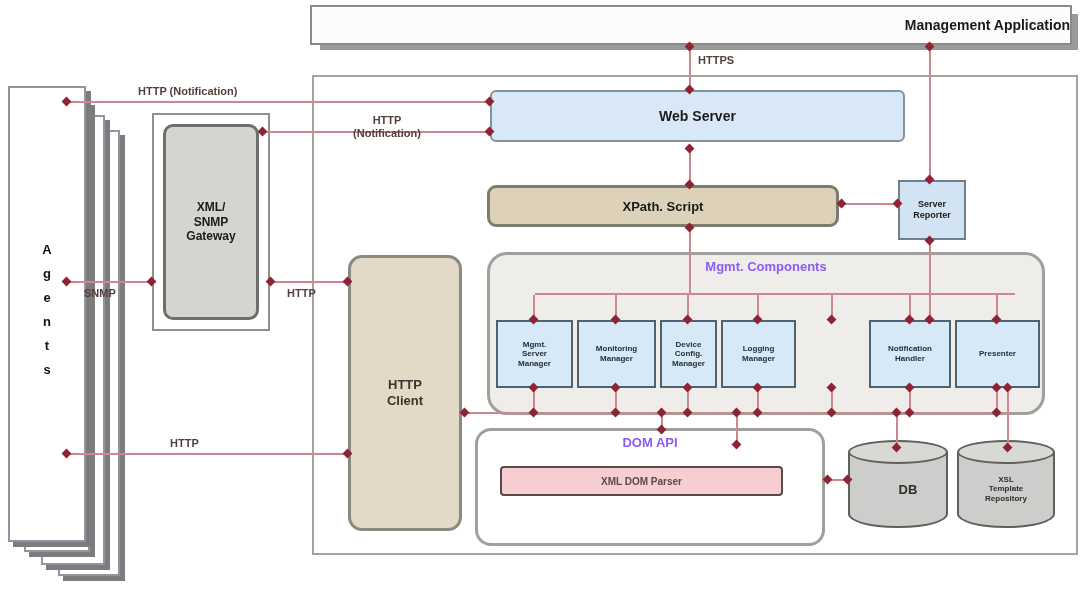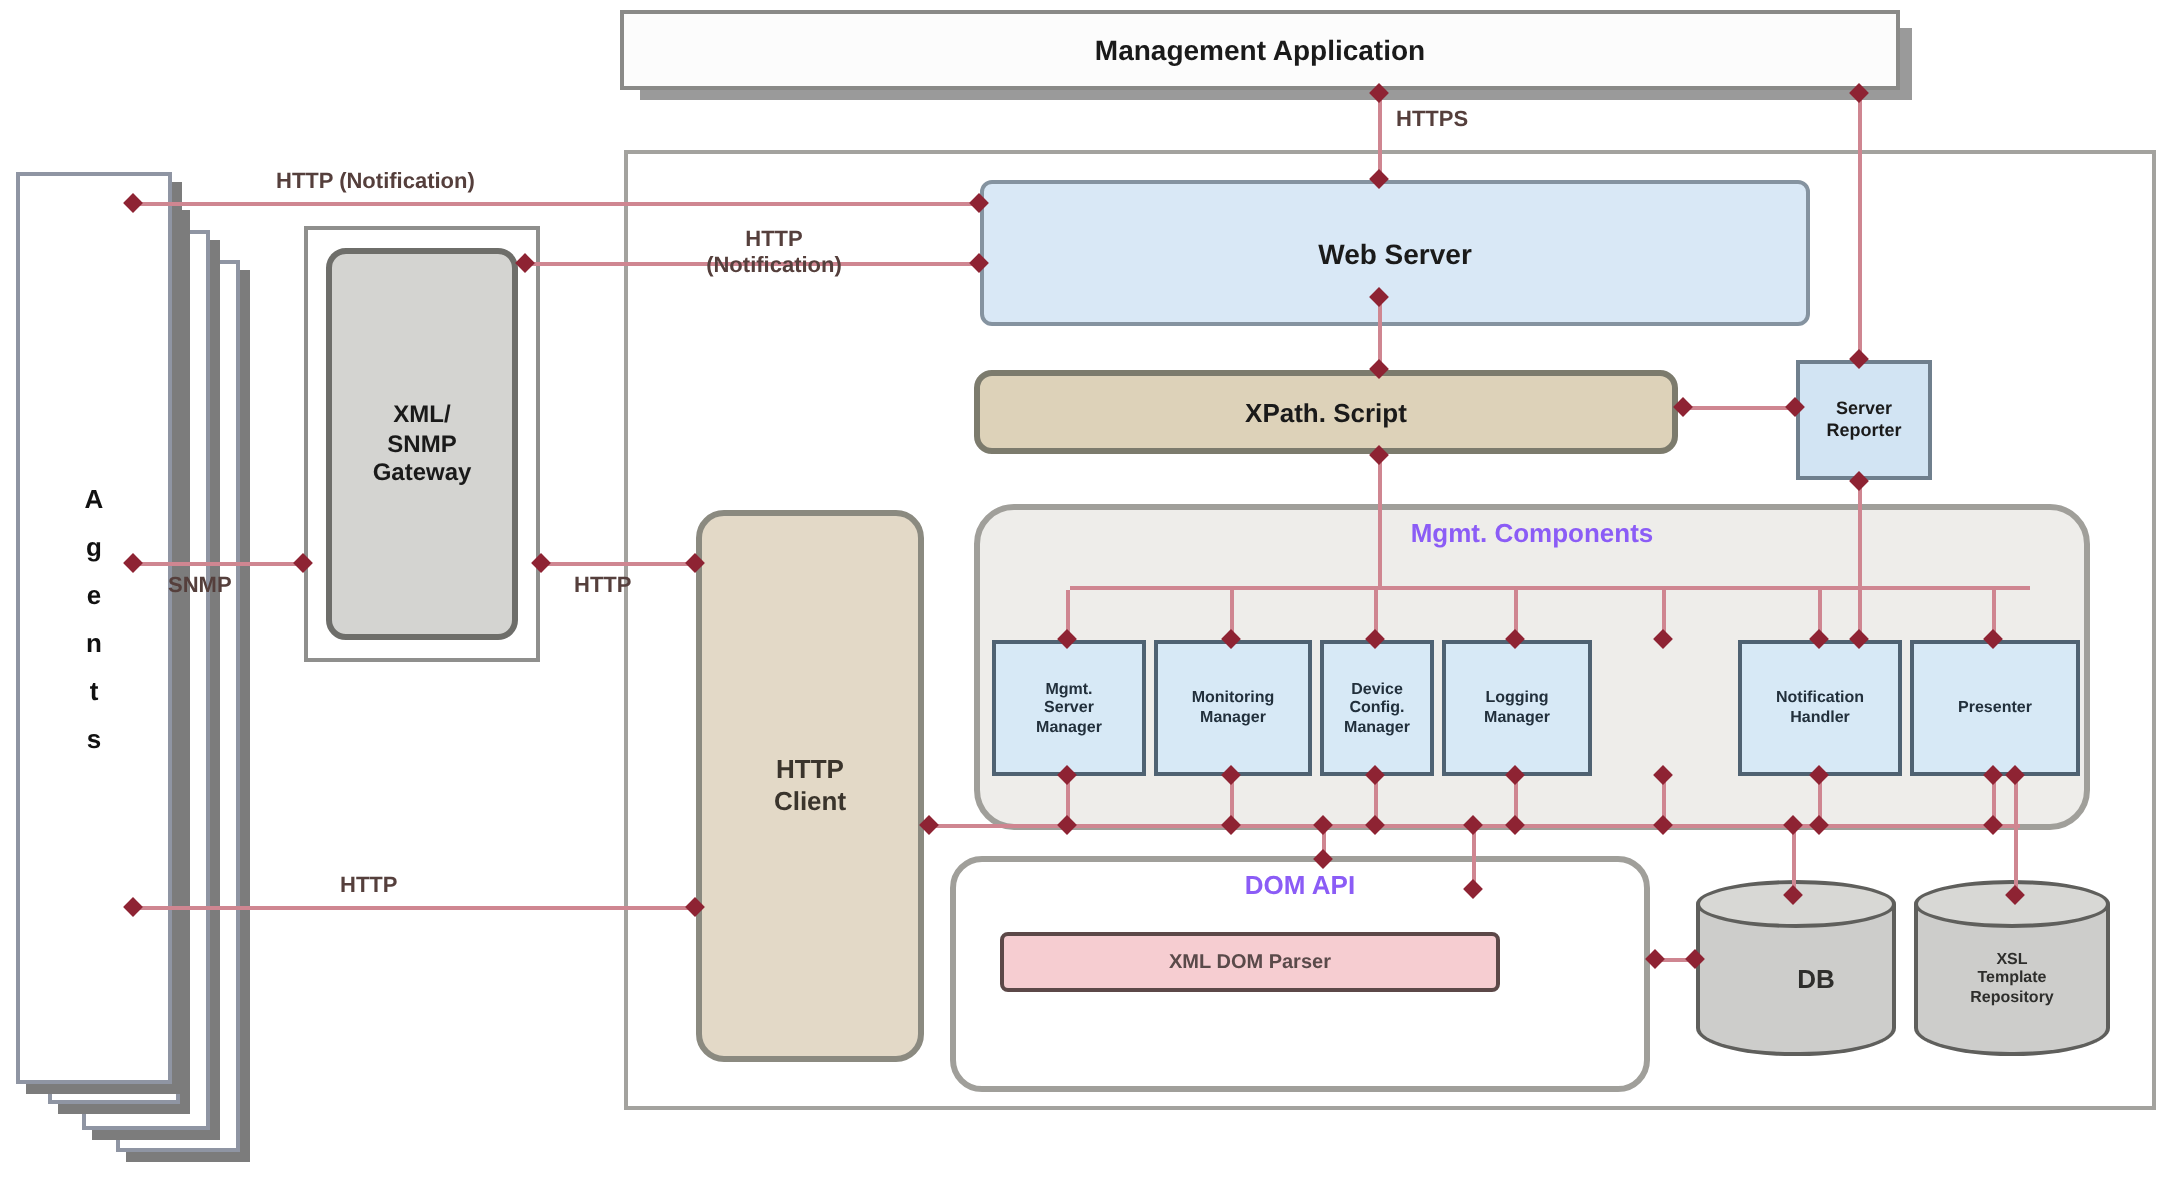--- a/index.html
+++ b/index.html
@@ -55,39 +55,39 @@
   
   .alabel{position:absolute;font-weight:bold;font-size:11px;color:#553f3c;text-align:center;}
 </style>
 </head>
 <body>
 
 <div class="canvas">
 
   <div class="abs manager-box" style="left:312px;top:75px;width:766px;height:480px;"></div>
 
-  <div class="abs ctr mgmt-app" style="left:310px;top:5px;width:640px;height:40px;">
+  <div class="abs ctr mgmt-app" style="left:310px;top:5px;width:762px;height:40px;justify-content:flex-end;">
     <span>Management Application</span>
   </div>
 
   <div class="abs agent-page" style="left:58px;top:130px;width:62px;height:446px;"></div>
   <div class="abs agent-page" style="left:41px;top:115px;width:64px;height:450px;"></div>
   <div class="abs agent-page" style="left:24px;top:100px;width:66px;height:452px;"></div>
   <div class="abs ctr agent-page" style="left:8px;top:86px;width:78px;height:456px;">
     <span class="agents-text">Agents</span>
   </div>
 
   <div class="abs gw-outer" style="left:152px;top:113px;width:118px;height:218px;"></div>
   <div class="abs ctr gw-inner ml" style="left:163px;top:124px;width:96px;height:196px;">
     <span class="ml">XML/
 SNMP
 Gateway</span>
   </div>
 
-  <div class="abs ctr blue-node" style="left:490px;top:90px;width:415px;height:73px;">
+  <div class="abs ctr blue-node" style="left:490px;top:90px;width:415px;height:52px;">
     <span>Web Server</span>
   </div>
 
   <div class="abs ctr tan-node" style="left:487px;top:185px;width:352px;height:42px;">
     <span>XPath. Script</span>
   </div>
 
   <div class="abs ctr event-node" style="left:898px;top:180px;width:68px;height:60px;">
     <span class="ml">Server
 Reporter</span>
@@ -117,21 +117,21 @@
   <div class="abs ctr comp-node" style="left:869px;top:320px;width:82px;height:68px;">
     <span class="ml">Notification
 Handler</span>
     </div>
   <div class="abs ctr comp-node" style="left:955px;top:320px;width:85px;height:68px;">
     <span class="ml">Presenter</span>
     </div>
 
   <div class="abs dom-api-box" style="left:475px;top:428px;width:350px;height:118px;"></div>
   <div class="abs group-title" style="left:475px;top:435px;width:350px;text-align:center;">DOM API</div>
-  <div class="abs ctr pink-node" style="left:500px;top:466px;width:250px;height:30px;">
+  <div class="abs ctr pink-node" style="left:500px;top:466px;width:283px;height:30px;">
     <span>XML DOM Parser</span>
     </div>
 
   <div class="abs ctr cyl" style="left:848px;top:452px;width:100px;height:76px;padding-left:20px;">
     <span class="cyl-label" style="font-size:13px;">DB</span>
     </div>
   <div class="abs ctr cyl" style="left:957px;top:452px;width:98px;height:76px;">
     <span class="cyl-label ml" style="font-size:8px;">XSL
 Template
 Repository</span>

